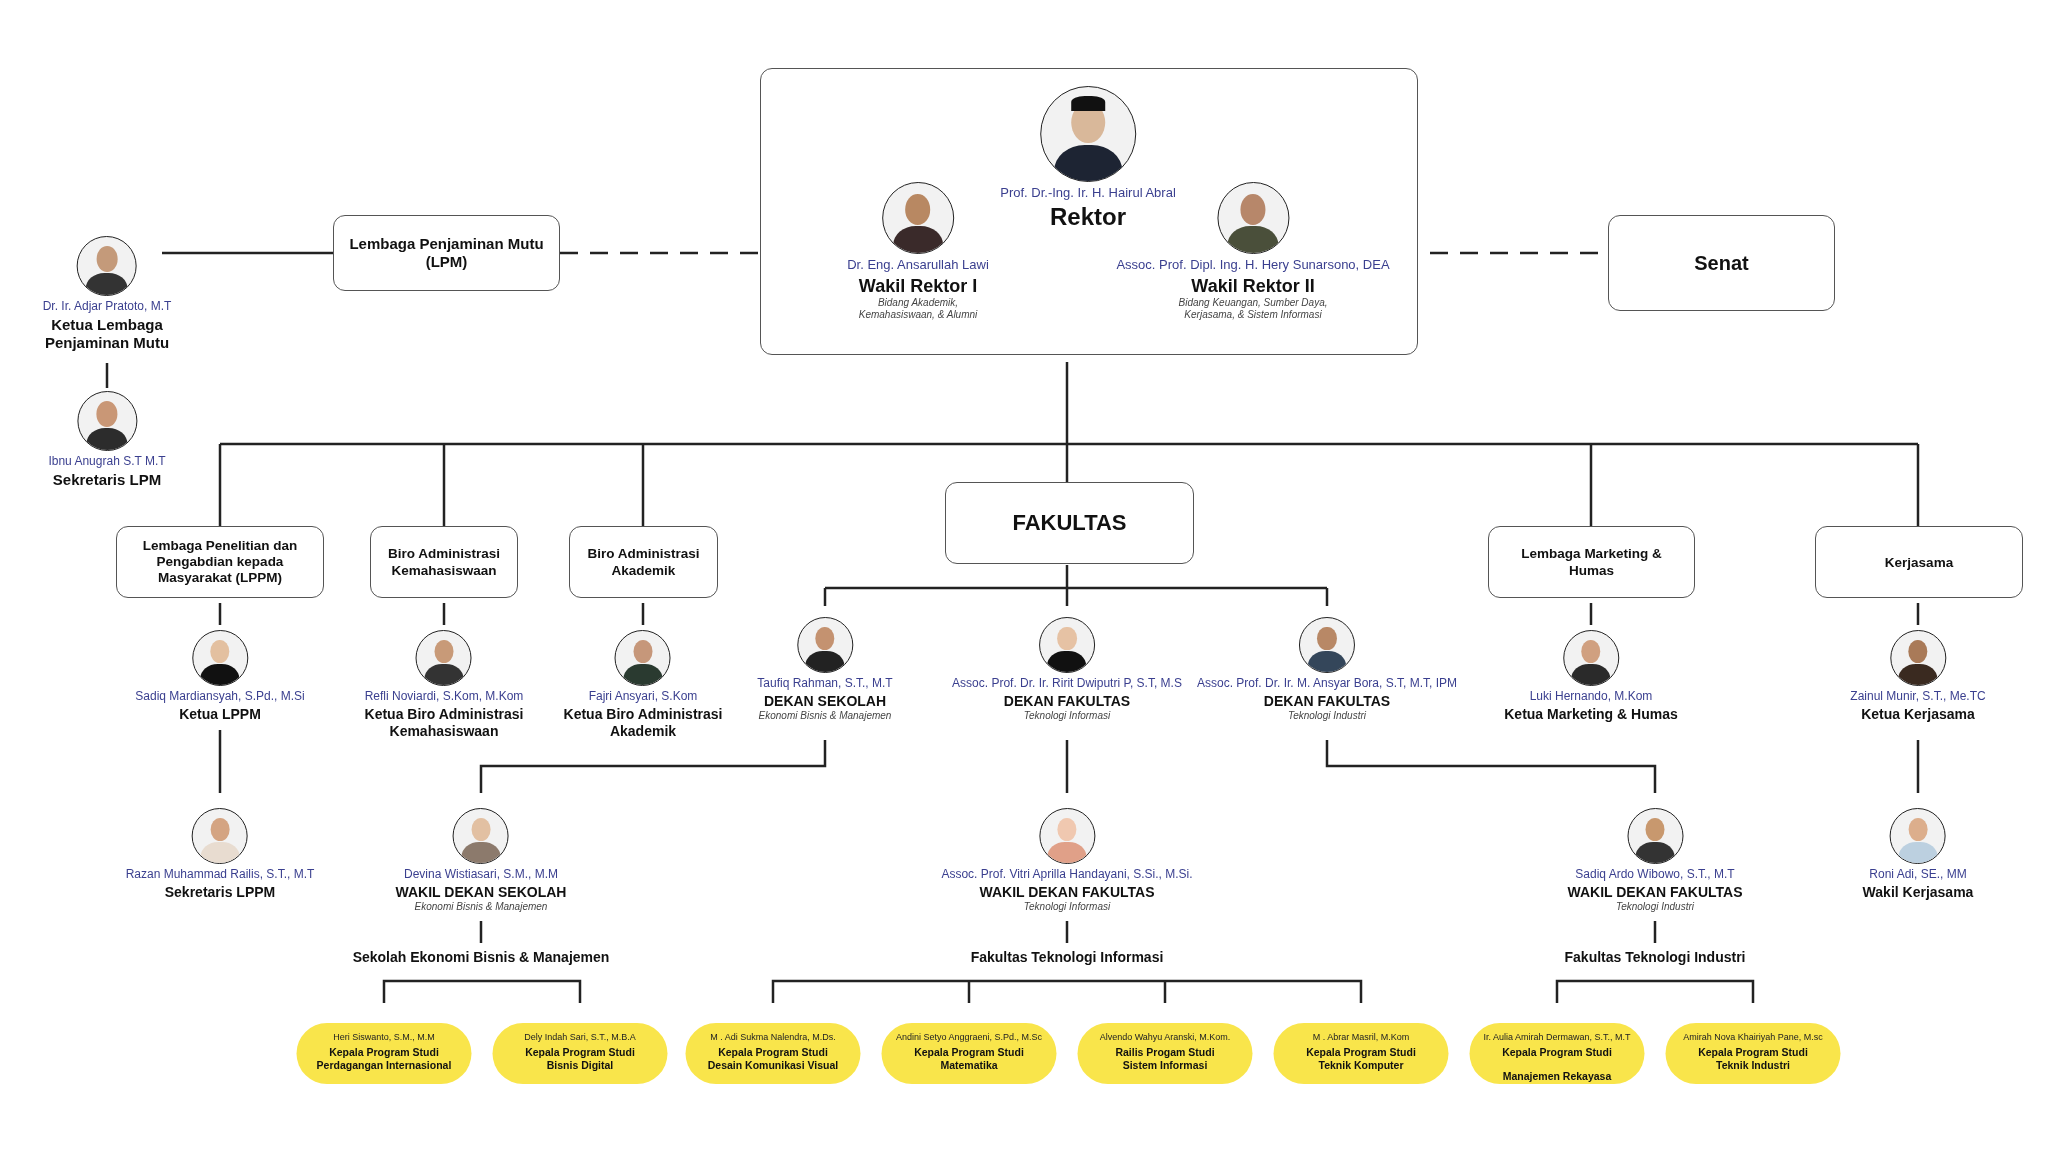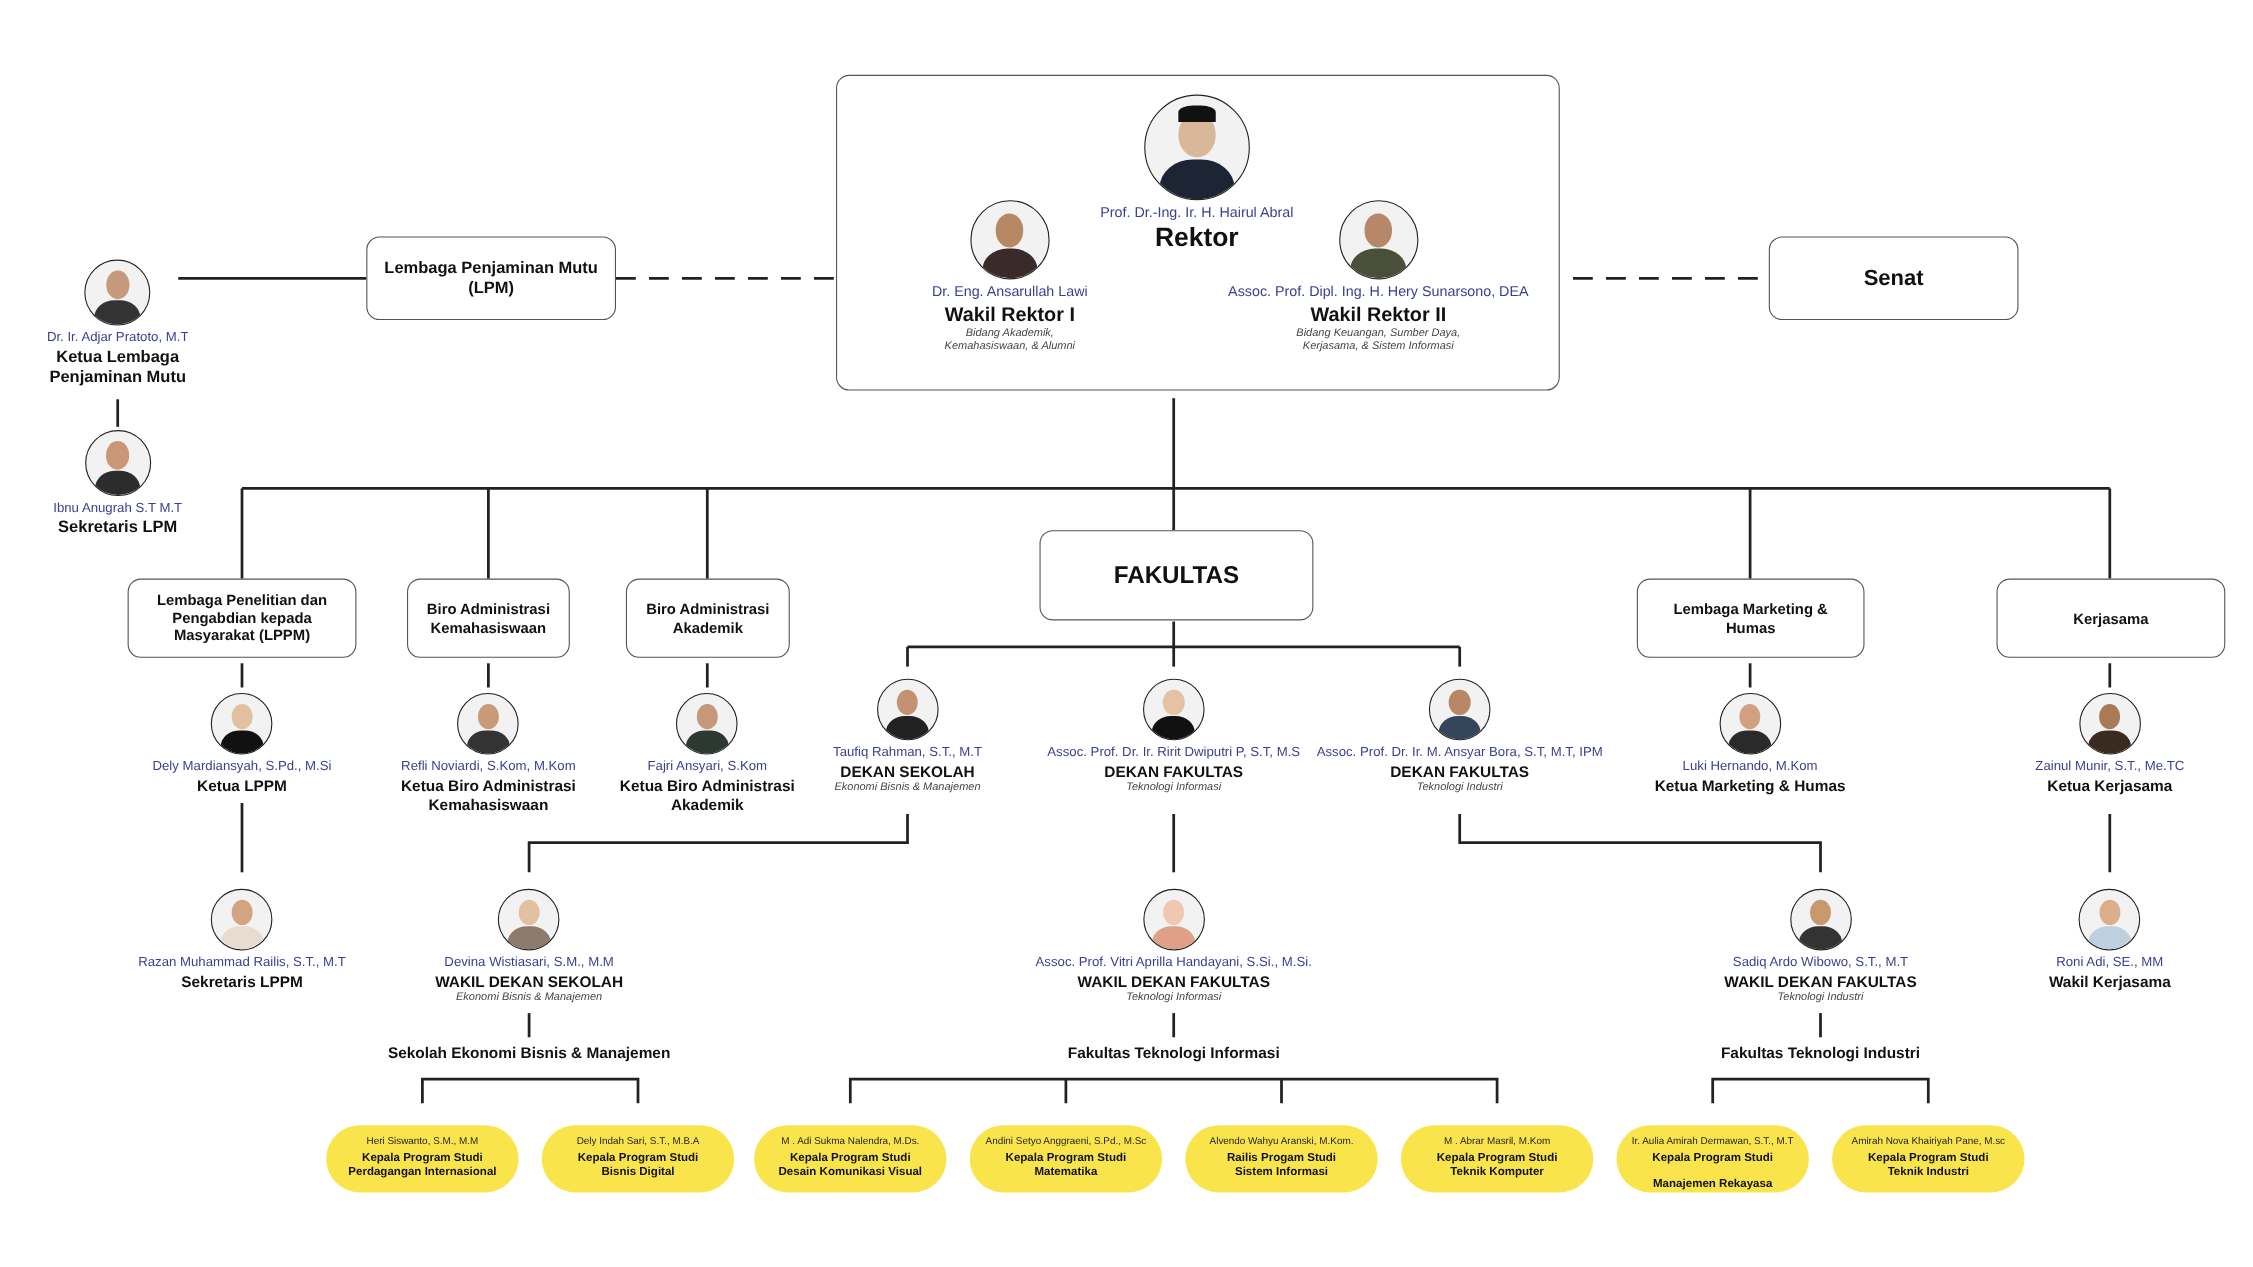--- a/index.html
+++ b/index.html
@@ -120,21 +120,21 @@
 </div>
 <div class="node" style="left:107px;top:391px;">
   <div class="photo" style="width:60px;height:60px;">
       <div class="head" style="background:#c99776"></div>
       <div class="body" style="background:#2c2c2c"></div>
     </div>
   <div class="pname">Ibnu Anugrah S.T M.T</div>
   <div class="ptitle" style="font-size:15px;">Sekretaris LPM</div>
 </div>
 
-<div class="box" style="left:1608px;top:215px;width:227px;height:76px;font-size:20px;">
+<div class="box" style="left:1608px;top:215px;width:227px;height:96px;font-size:20px;">
   <span>Senat</span>
 </div>
 
 <div class="box" style="left:116px;top:526px;width:208px;height:72px;flex-direction:column;font-size:13.5px;line-height:16px;">
   <span>Lembaga Penelitian dan</span>
   <span>Pengabdian kepada</span>
   <span>Masyarakat (LPPM)</span>
 </div>
 <div class="box" style="left:370px;top:526px;width:148px;height:72px;flex-direction:column;font-size:13.5px;line-height:17px;">
   <span>Biro Administrasi</span>
@@ -153,21 +153,21 @@
 </div>
 <div class="box" style="left:1815px;top:526px;width:208px;height:72px;font-size:13.5px;">
   <span>Kerjasama</span>
 </div>
 
 <div class="node" style="left:220px;top:630px;">
   <div class="photo">
       <div class="head" style="background:#e3c0a0"></div>
       <div class="body" style="background:#111"></div>
     </div>
-  <div class="pname">Dely Mardiansyah, S.Pd., M.Si</div>
+  <div class="pname">Sadiq Mardiansyah, S.Pd., M.Si</div>
   <div class="ptitle">Ketua LPPM</div>
 </div>
 <div class="node" style="left:444px;top:630px;">
   <div class="photo">
       <div class="head" style="background:#c89a78"></div>
       <div class="body" style="background:#333"></div>
     </div>
   <div class="pname">Refli Noviardi, S.Kom, M.Kom</div>
   <div class="ptitle">Ketua Biro Administrasi</div>
   <div class="ptitle" style="margin-top:0">Kemahasiswaan</div>

